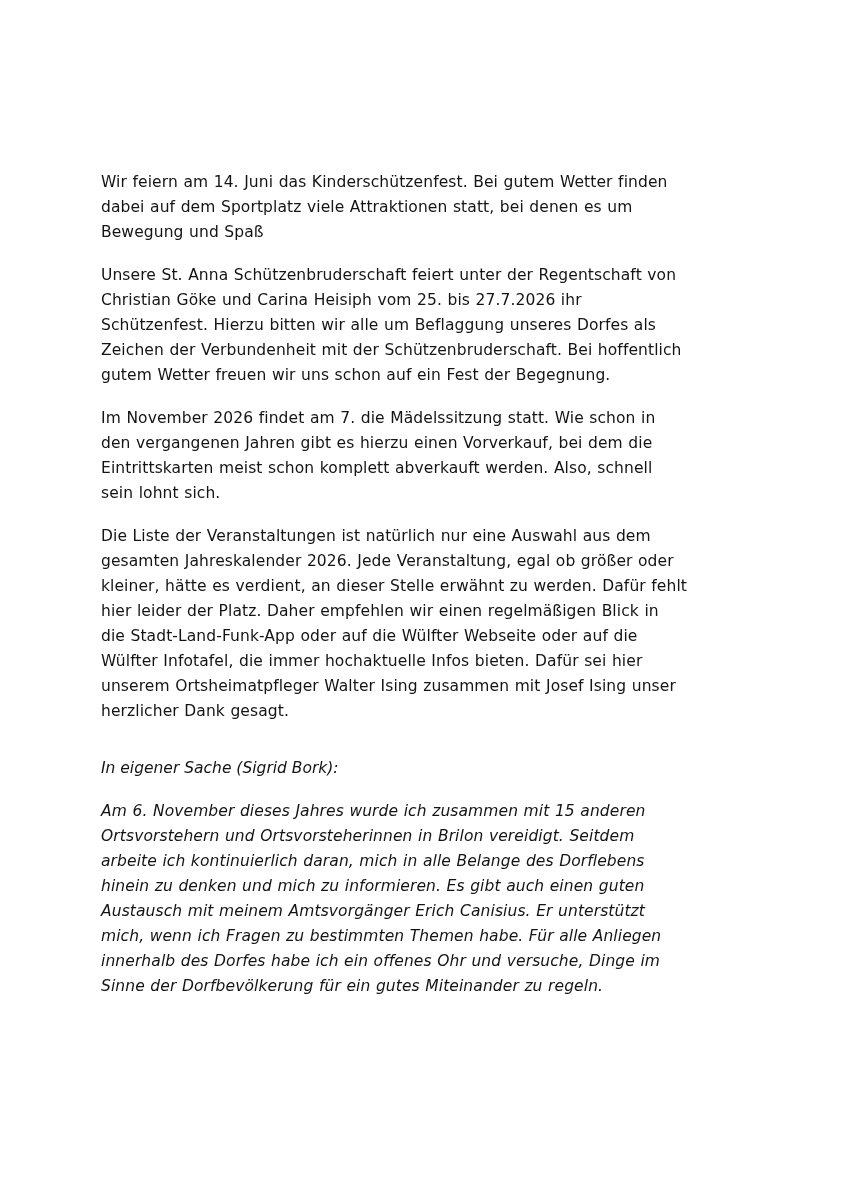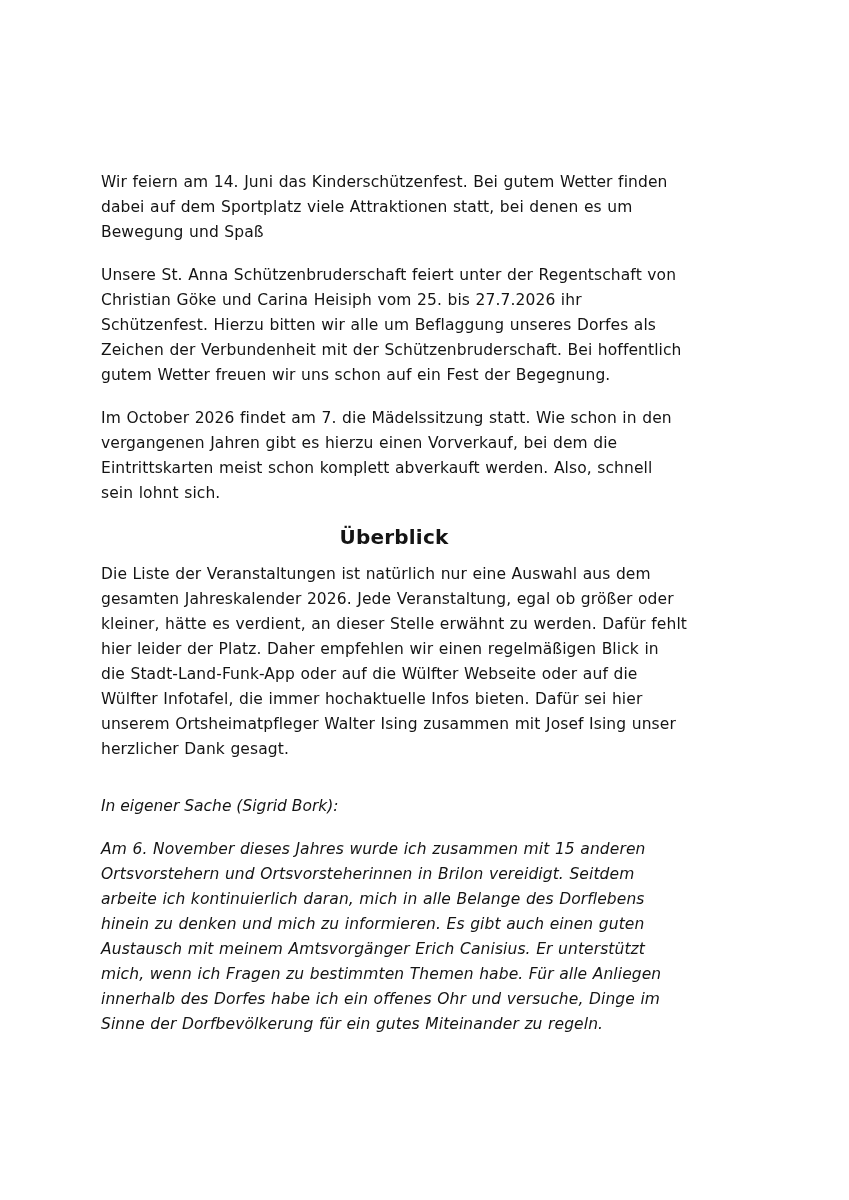--- a/index.html
+++ b/index.html
@@ -49,23 +49,22 @@
 </head>
 <body>
 
 <div class="page">
 
   <p class="body-text">Wir feiern am 14. Juni das Kinderschützenfest. Bei gutem Wetter finden dabei auf dem Sportplatz viele Attraktionen statt, bei denen es um Bewegung und Spaß</p>
 
 
   <p class="body-text">Unsere St. Anna Schützenbruderschaft feiert unter der Regentschaft von Christian Göke und Carina Heisiph vom 25. bis 27.7.2026 ihr Schützenfest. Hierzu bitten wir alle um Beflaggung unseres Dorfes als Zeichen der Verbundenheit mit der Schützenbruderschaft. Bei hoffentlich gutem Wetter freuen wir uns schon auf ein Fest der Begegnung.</p>
 
-  <p class="body-text">Im October 2026 findet am 7. die Mädelssitzung statt. Wie schon in den vergangenen Jahren gibt es hierzu einen Vorverkauf, bei dem die Eintrittskarten meist schon komplett abverkauft werden. Also, schnell sein lohnt sich.</p>
+  <p class="body-text">Im November 2026 findet am 7. die Mädelssitzung statt. Wie schon in den vergangenen Jahren gibt es hierzu einen Vorverkauf, bei dem die Eintrittskarten meist schon komplett abverkauft werden. Also, schnell sein lohnt sich.</p>
 
-  <h2 class="section-heading">Überblick</h2>
 
   <p class="body-text">Die Liste der Veranstaltungen ist natürlich nur eine Auswahl aus dem gesamten Jahreskalender 2026. Jede Veranstaltung, egal ob größer oder kleiner, hätte es verdient, an dieser Stelle erwähnt zu werden. Dafür fehlt hier leider der Platz. Daher empfehlen wir einen regelmäßigen Blick in die Stadt-Land-Funk-App oder auf die Wülfter Webseite oder auf die Wülfter Infotafel, die immer hochaktuelle Infos bieten. Dafür sei hier unserem Ortsheimatpfleger Walter Ising zusammen mit Josef Ising unser herzlicher Dank gesagt.</p>
 
   <div class="personal-note">
     <p class="note-heading">In eigener Sache (Sigrid Bork):</p>
 
     <p class="body-text">Am 6. November dieses Jahres wurde ich zusammen mit 15 anderen Ortsvorstehern und Ortsvorsteherinnen in Brilon vereidigt. Seitdem arbeite ich kontinuierlich daran, mich in alle Belange des Dorflebens hinein zu denken und mich zu informieren. Es gibt auch einen guten Austausch mit meinem Amtsvorgänger Erich Canisius. Er unterstützt mich, wenn ich Fragen zu bestimmten Themen habe. Für alle Anliegen innerhalb des Dorfes habe ich ein offenes Ohr und versuche, Dinge im Sinne der Dorfbevölkerung für ein gutes Miteinander zu regeln.</p>
   </div>
 
 </div>

